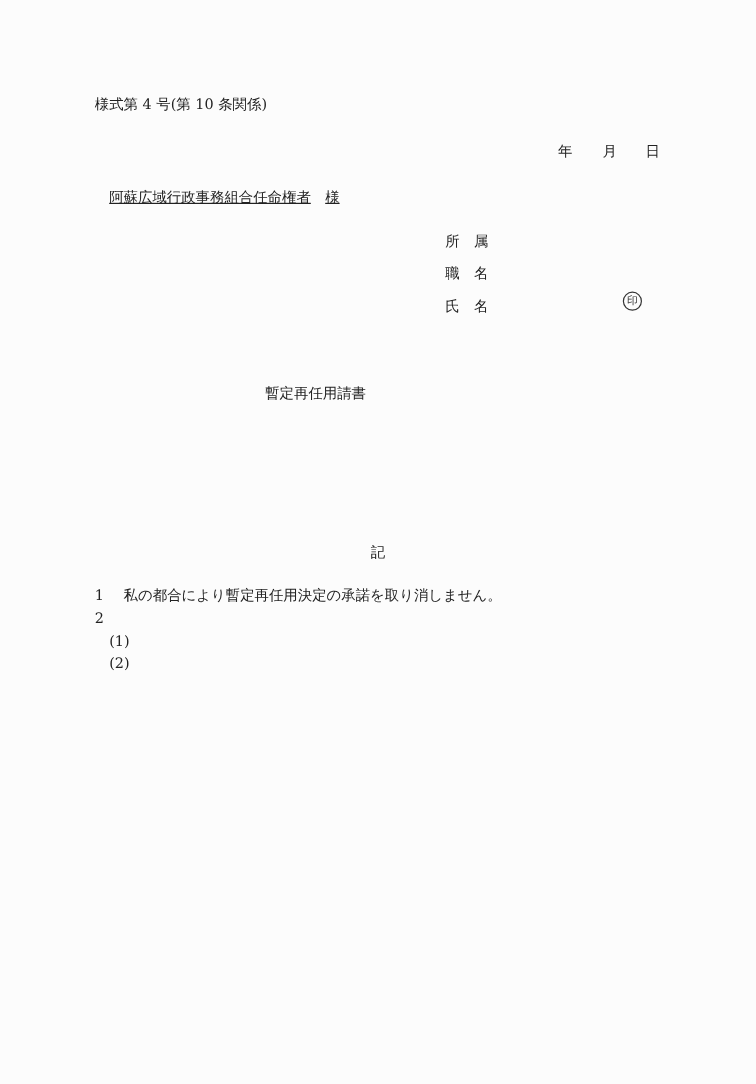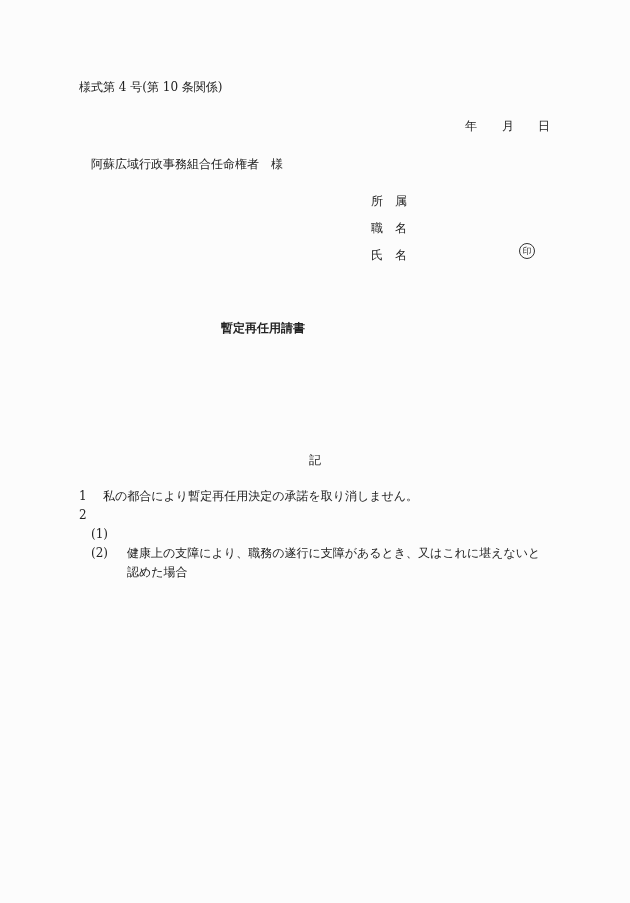--- a/index.html
+++ b/index.html
@@ -15,38 +15,38 @@
       font-family: "DejaVu Serif", "Liberation Serif", serif;
       color: #222;
       font-size: 12px;
     }
     .abs { position: absolute; white-space: nowrap; line-height: 16px; }
     .form-number { left: 79px; top: 79px; }
     .date-row { left: 465px; top: 118px; display: flex; gap: 0; }
     .date-row span { display: inline-block; }
     .date-year { width: 37px; }
     .date-month { width: 36px; }
-    .addressee { left: 91px; top: 156px; }
+    .addressee { left: 91px; top: 156px; text-decoration: underline; }
     .addressee .sama { margin-left: 12px; }
     .sig-block { left: 371px; top: 193px; }
     .sig-row { height: 27px; display: flex; align-items: flex-start; }
     .sig-label { display: inline-block; width: 12px; }
     .sig-label + .sig-label { margin-left: 12px; }
     .seal {
       position: absolute;
       left: 519px; top: 243px;
       width: 14px; height: 14px;
       border: 1px solid #333;
       border-radius: 50%;
       font-size: 9px;
       line-height: 14px;
       text-align: center;
       color: #333;
     }
-    .title { left: 0; width: 526px; text-align: center; top: 320px; font-weight: bold; }
+    .title { left: 0; width: 526px; text-align: center; top: 320px; }
     .para { left: 79px; top: 375px; width: 470px; white-space: normal; line-height: 19px; }
     .para p { margin: 0; text-indent: 12px; }
     .ki { left: 0; width: 630px; text-align: center; top: 452px; }
     .items { left: 79px; top: 487px; width: 470px; white-space: normal; line-height: 19px; }
     .item { display: flex; }
     .item-num { width: 24px; flex: none; }
     .subitem { display: flex; padding-left: 12px; }
     .subitem-num { width: 36px; flex: none; }
     .subitem-text { flex: 1; }
   </style>
@@ -97,17 +97,16 @@
       <span>私の都合により暫定再任用決定の承諾を取り消しません。</span>
     </div>
     <div class="item">
       <span class="item-num">2</span>
     </div>
     <div class="subitem">
       <span class="subitem-num">(1)</span>
     </div>
     <div class="subitem">
       <span class="subitem-num">(2)</span>
-      <span class="subitem-text">健康上の支障により、職務の遂行に支障があるとき、又はこれに堪えないと認めた場合</span>
     </div>
   </div>
 
 </div>
 
 </body></html>

